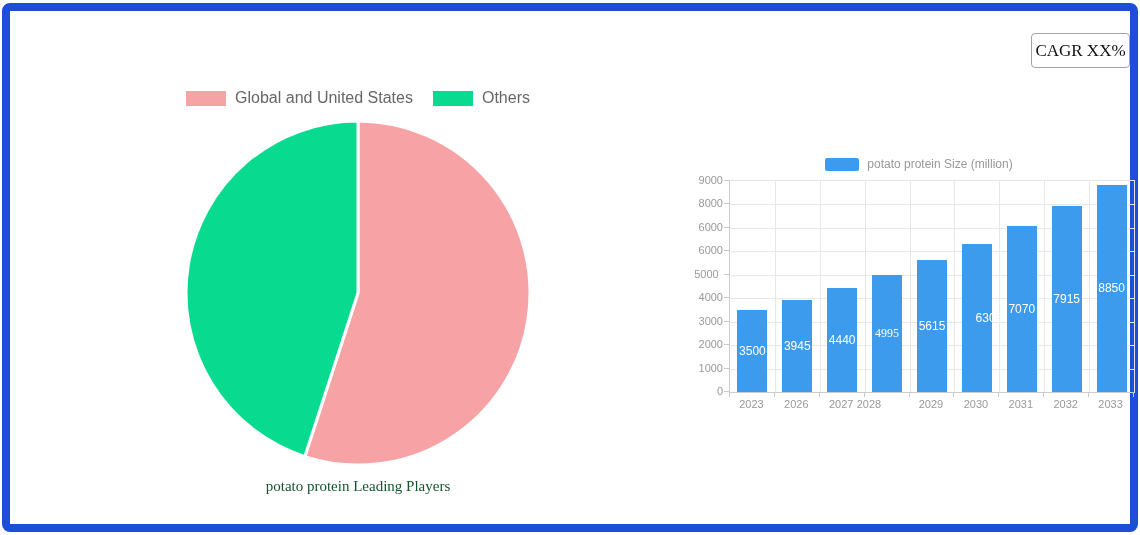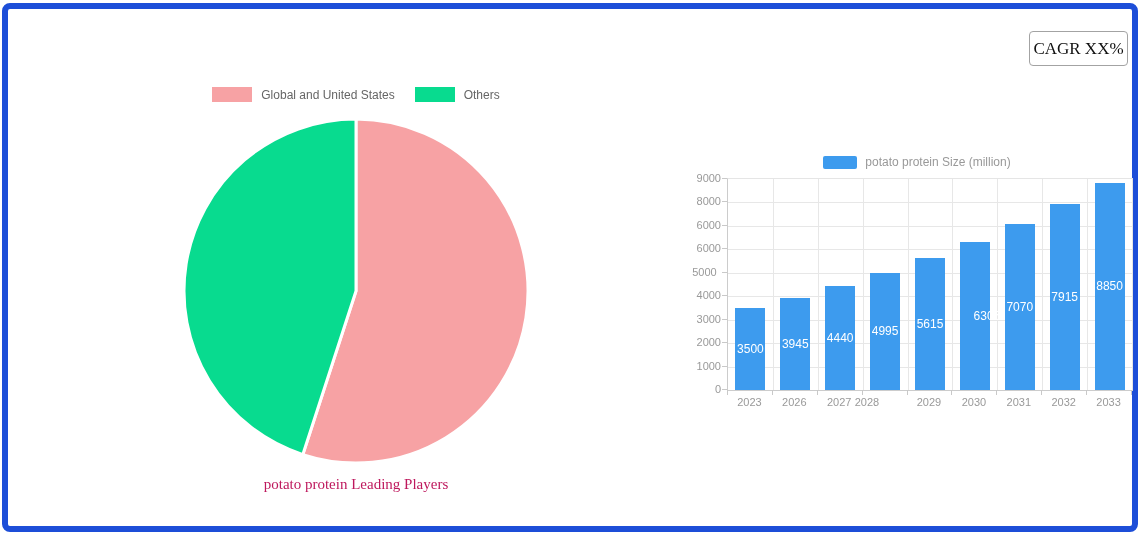--- a/index.html
+++ b/index.html
@@ -3,41 +3,41 @@
 <meta charset="utf-8">
 <style>
   html, body { margin: 0; padding: 0; }
   body {
     width: 1140px; height: 535px; position: relative;
     background: #ffffff; overflow: hidden;
     font-family: "Liberation Sans", sans-serif;
   }
   .card {
     position: absolute; left: 2px; top: 3px; right: 2px; bottom: 3px;
-    background: #ffffff; border: 6px solid #1d4ed8; border-radius: 8px;
+    background: #ffffff; border: 8px solid #1d4ed8; border-radius: 8px;
   }
   
   .cagr-badge {
     position: absolute; left: 1021px; top: 22px; width: 97px; height: 33px;
     border: 1px solid #a3a3a3; border-radius: 4px; background: #fff;
     display: flex; align-items: center; justify-content: center;
     font-family: "Liberation Serif", serif; font-size: 17px; color: #111;
   }
   
   .pie-legend {
     position: absolute; left: 173px; top: 78px; width: 350px;
     display: flex; justify-content: center; align-items: center; gap: 20px;
   }
   .pie-legend-item { display: flex; align-items: center; gap: 9px; }
   .pie-swatch { width: 40px; height: 15px; display: inline-block; }
-  .pie-legend-label { font-size: 12px; color: #666; white-space: nowrap; }
+  .pie-legend-label { font-size: 16px; color: #666; white-space: nowrap; }
   #pie-svg { position: absolute; left: 173px; top: 107px; }
   .pie-title {
     position: absolute; left: 148px; top: 467px; width: 400px; text-align: center;
-    font-family: "Liberation Serif", serif; font-size: 15px; color: #be185d;
+    font-family: "Liberation Serif", serif; font-size: 15px; color: #14532d;
   }
   
   #bar-chart { position: absolute; left: 680px; top: 144px; width: 458px; height: 266px; }
   .bar-legend {
     position: absolute; left: 0; top: 2px; width: 100%;
     display: flex; justify-content: center; align-items: center; gap: 8px;
   }
   .bar-swatch { width: 34px; height: 13px; border-radius: 2px; display: inline-block; }
   .bar-legend-label { font-size: 12px; color: #999; white-space: nowrap; }
   #bar-plot {
@@ -120,21 +120,21 @@
         <div class="gridline-v" style="left: 269.3px;"></div>
         <div class="gridline-v" style="left: 314.2px;"></div>
         <div class="gridline-v" style="left: 359.1px;"></div>
         <div class="bar" style="left: 7.4px; top: 128.9px; height: 82.1px; background: rgb(61, 155, 238);"></div>
         <div class="bar-value" style="left: 2.4px; top: 163px;">3500</div>
         <div class="bar" style="left: 52.3px; top: 118.5px; height: 92.5px; background: rgb(61, 155, 238);"></div>
         <div class="bar-value" style="left: 47.3px; top: 157.8px;">3945</div>
         <div class="bar" style="left: 97.2px; top: 106.9px; height: 104.1px; background: rgb(61, 155, 238);"></div>
         <div class="bar-value" style="left: 92.2px; top: 152px;">4440</div>
         <div class="bar" style="left: 142.1px; top: 93.9px; height: 117.1px; background: rgb(61, 155, 238);"></div>
-        <div class="bar-value" style="left: 137.1px; top: 145.4px;">4995</div>
+        <div class="bar-value" style="left: 137.1px; top: 145.4px; font-family: Liberation Serif, serif;">4995</div>
         <div class="bar" style="left: 187px; top: 79.4px; height: 131.6px; background: rgb(61, 155, 238);"></div>
         <div class="bar-value" style="left: 182px; top: 138.2px;">5615</div>
         <div class="bar" style="left: 231.9px; top: 63.2px; height: 147.8px; background: rgb(61, 155, 238);"></div>
         <div class="bar-value" style="left: 226.9px; top: 130.1px; margin-left: 12px;">6305</div>
         <div class="bar" style="left: 276.8px; top: 45.2px; height: 165.8px; background: rgb(61, 155, 238);"></div>
         <div class="bar-value" style="left: 271.8px; top: 121.1px;">7070</div>
         <div class="bar" style="left: 321.7px; top: 25.4px; height: 185.6px; background: rgb(61, 155, 238);"></div>
         <div class="bar-value" style="left: 316.7px; top: 111.2px;">7915</div>
         <div class="bar" style="left: 366.6px; top: 3.5px; height: 207.5px; background: rgb(61, 155, 238);"></div>
         <div class="bar-value" style="left: 361.6px; top: 100.3px;">8850</div>

